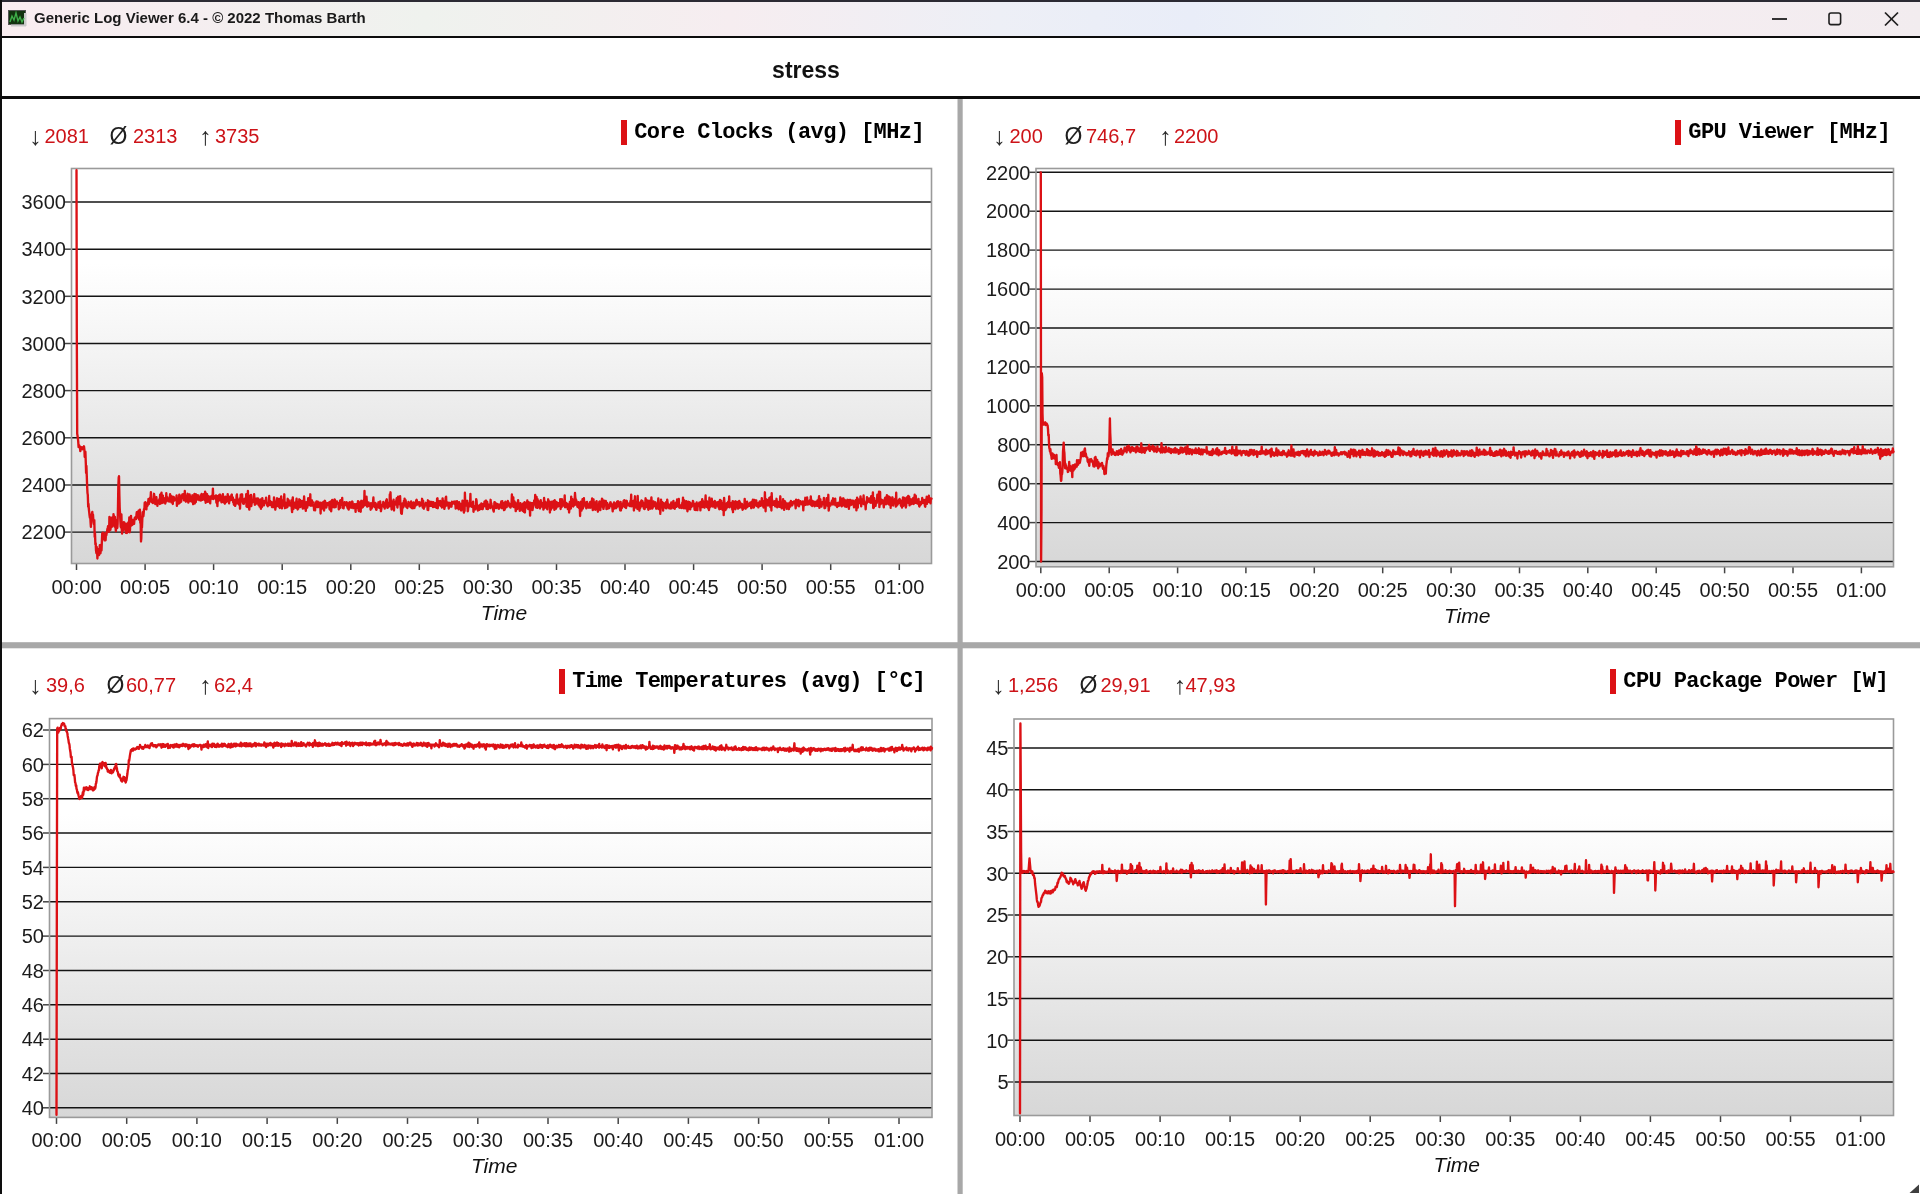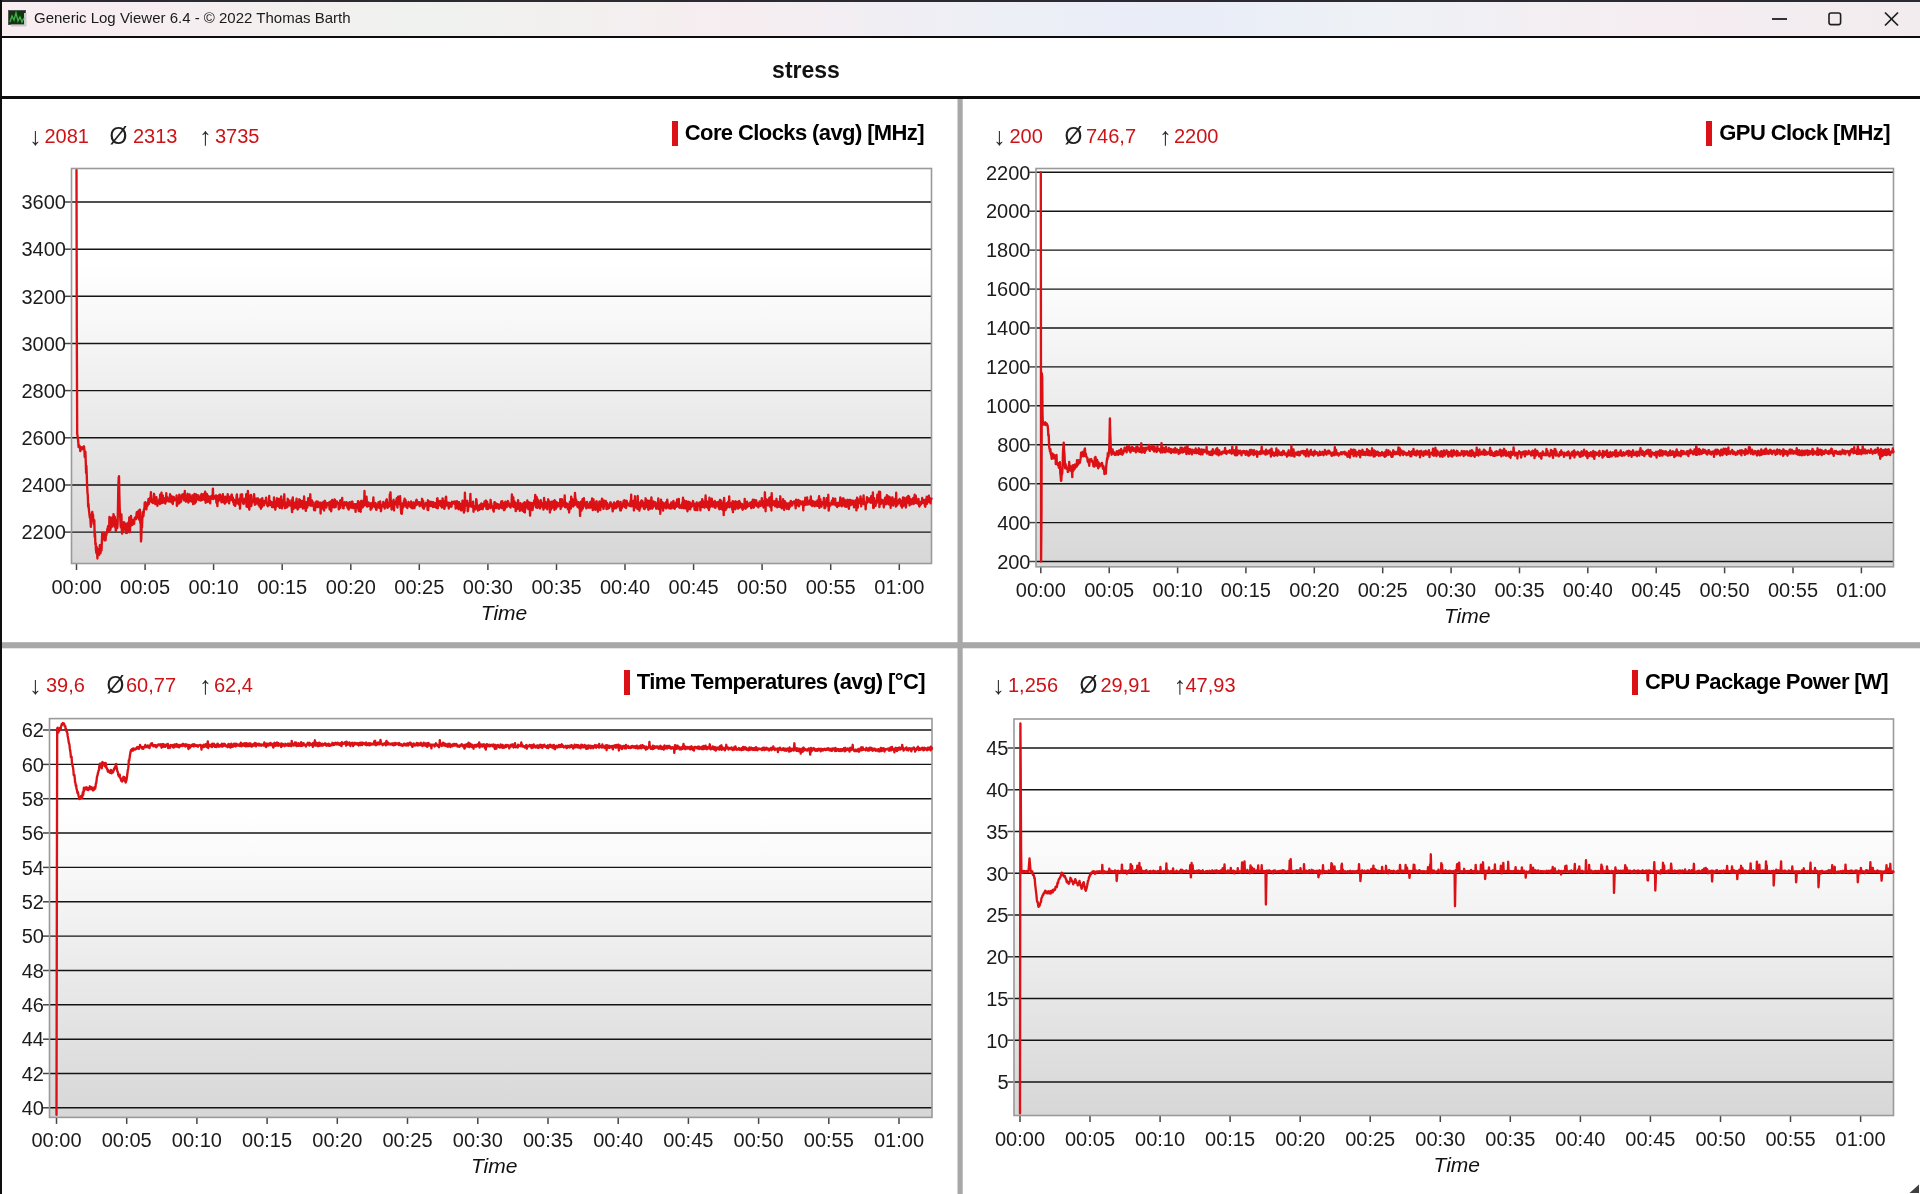--- a/index.html
+++ b/index.html
@@ -3,28 +3,28 @@
 <style>
 * { margin:0; padding:0; box-sizing:border-box; }
 html,body { width:1920px; height:1194px; overflow:hidden; background:#ffffff;
   font-family:"Liberation Sans", sans-serif; }
 #topstrip { position:absolute; left:0; top:0; width:1920px; height:2px; background:#2b2a33; }
 #leftstrip { position:absolute; left:0; top:0; width:2px; height:1194px; background:#0e0e0e; z-index:30; }
 #titlebar { position:absolute; left:2px; top:2px; width:1918px; height:33.5px;
   background:linear-gradient(90deg,#f9edf0 0%,#f5eef0 10%,#eff2ee 22%,#f6edf0 38%,
     #edeff6 52%,#e9edf8 62%,#eef1f5 72%,#f5edf1 85%,#f2ecef 100%); }
 #titleline { position:absolute; left:0px; top:35.5px; width:1920px; height:2.2px; background:#0c0c0c; }
-#titletext { position:absolute; left:34px; top:9px; font-size:15px; color:#1a1a1a; }
+#titletext { position:absolute; left:34px; top:9px; font-size:15px; color:#1a1a1a;font-weight:bold; }
 #header { position:absolute; left:0; top:37.7px; width:1920px; height:58.6px; background:#fff; }
 #headerline { position:absolute; left:0; top:96.3px; width:1920px; height:2.4px; background:#0d0d0d; }
 #stress { position:absolute; left:0; top:57px; width:1612px; text-align:center;
   font-size:23px; font-weight:bold; color:#111; }
 .leg { position:absolute; display:flex; align-items:center; gap:7px; z-index:10; }
 .legbar { width:6.2px; height:25px; background:#dc1115; }
-.legtxt { font-size:22px; font-weight:bold; color:#000; white-space:nowrap; letter-spacing:-0.6px; }
+.legtxt { font-size:22px; font-weight:bold; color:#000; white-space:nowrap; letter-spacing:-0.6px;font-family:Liberation Mono, monospace; }
 #grip { position:absolute; right:0; bottom:0; width:16px; height:12px; }
 </style></head>
 <body>
 <svg width="1920" height="1194" viewBox="0 0 1920 1194" style="position:absolute;left:0;top:0">
 <defs>
       <linearGradient id="pg" x1="0" y1="0" x2="0" y2="1">
         <stop offset="0" stop-color="#ffffff"></stop>
         <stop offset="0.24" stop-color="#ffffff"></stop>
         <stop offset="0.42" stop-color="#f6f6f6"></stop>
         <stop offset="0.62" stop-color="#ebebeb"></stop>
@@ -318,21 +318,21 @@
 </svg>
 <div id="header"></div>
 <div id="stress">stress</div>
 <div id="headerline"></div>
 <div class="leg" style="top:120px;right:996px">
     <div class="legbar"></div>
     <div class="legtxt">Core Clocks (avg) [MHz]</div>
   </div>
 <div class="leg" style="top:120px;right:30px">
     <div class="legbar"></div>
-    <div class="legtxt">GPU Clock [MHz]</div>
+    <div class="legtxt">GPU Viewer [MHz]</div>
   </div>
 <div class="leg" style="top:669px;right:995px">
     <div class="legbar"></div>
     <div class="legtxt">Time Temperatures (avg) [°C]</div>
   </div>
 <div class="leg" style="top:669px;right:32px">
     <div class="legbar"></div>
     <div class="legtxt">CPU Package Power [W]</div>
   </div>
 <svg id="grip" viewBox="0 0 16 12">

